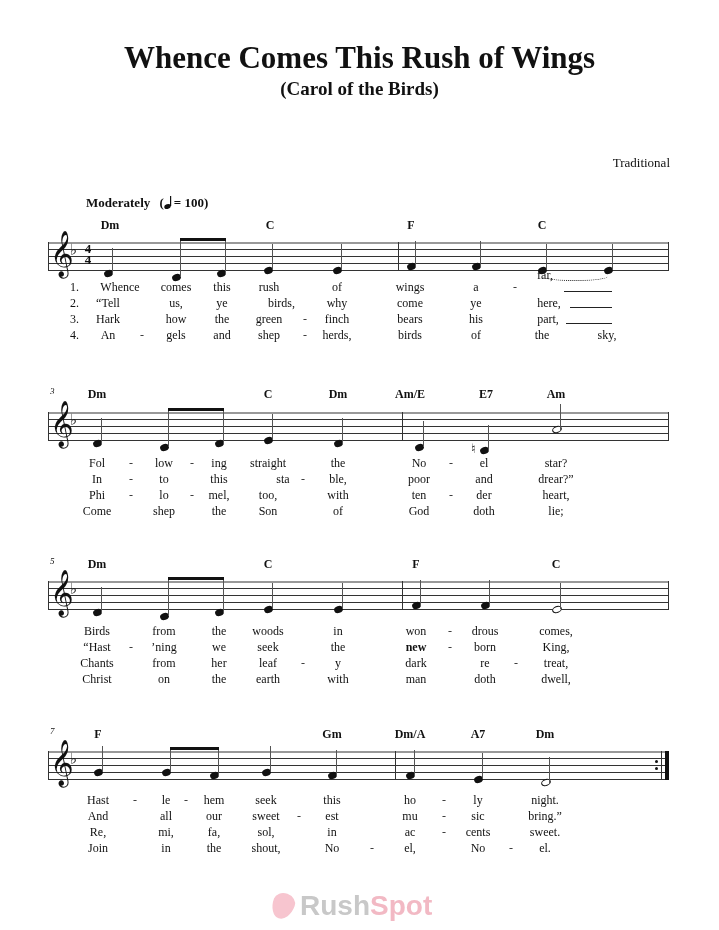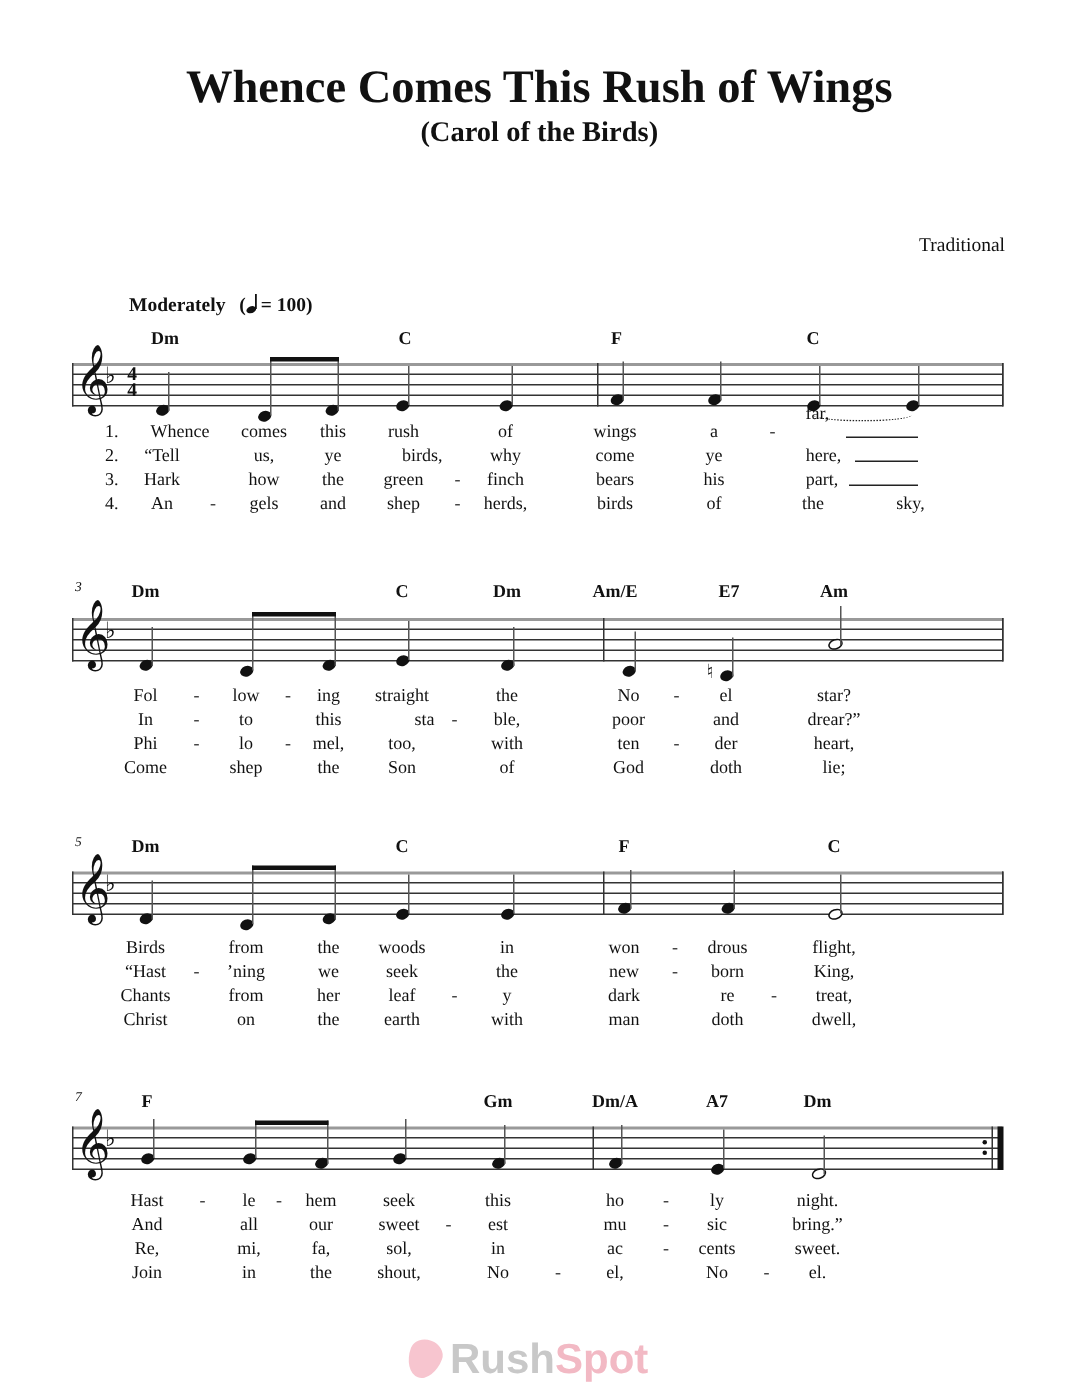--- a/index.html
+++ b/index.html
@@ -240,28 +240,28 @@
     <div class="abs chord" style="left: 416px; top: 557px;">F</div>
     <div class="abs chord" style="left: 556px; top: 557px;">C</div>
     <div class="abs lyric" style="left: 97px; top: 624px;">Birds</div>
     <div class="abs lyric" style="left: 164px; top: 624px;">from</div>
     <div class="abs lyric" style="left: 219px; top: 624px;">the</div>
     <div class="abs lyric" style="left: 268px; top: 624px;">woods</div>
     <div class="abs lyric" style="left: 338px; top: 624px;">in</div>
     <div class="abs lyric" style="left: 416px; top: 624px;">won</div>
     <div class="abs hyph" style="left: 450px; top: 624px;">-</div>
     <div class="abs lyric" style="left: 485px; top: 624px;">drous</div>
-    <div class="abs lyric" style="left: 556px; top: 624px;">flight,</div>
+    <div class="abs lyric" style="left: 556px; top: 624px;">comes,</div>
     <div class="abs lyric" style="left: 97px; top: 640px;">“Hast</div>
     <div class="abs hyph" style="left: 131px; top: 640px;">-</div>
     <div class="abs lyric" style="left: 164px; top: 640px;">’ning</div>
     <div class="abs lyric" style="left: 219px; top: 640px;">we</div>
     <div class="abs lyric" style="left: 268px; top: 640px;">seek</div>
     <div class="abs lyric" style="left: 338px; top: 640px;">the</div>
-    <div class="abs lyric" style="left: 416px; top: 640px;">new</div>
+    <div class="abs lyric" style="left: 416px; top: 640px; font-weight: bold;">new</div>
     <div class="abs hyph" style="left: 450px; top: 640px;">-</div>
     <div class="abs lyric" style="left: 485px; top: 640px;">born</div>
     <div class="abs lyric" style="left: 556px; top: 640px;">King,</div>
     <div class="abs lyric" style="left: 97px; top: 656px;">Chants</div>
     <div class="abs lyric" style="left: 164px; top: 656px;">from</div>
     <div class="abs lyric" style="left: 219px; top: 656px;">her</div>
     <div class="abs lyric" style="left: 268px; top: 656px;">leaf</div>
     <div class="abs hyph" style="left: 303px; top: 656px;">-</div>
     <div class="abs lyric" style="left: 338px; top: 656px;">y</div>
     <div class="abs lyric" style="left: 416px; top: 656px;">dark</div>

